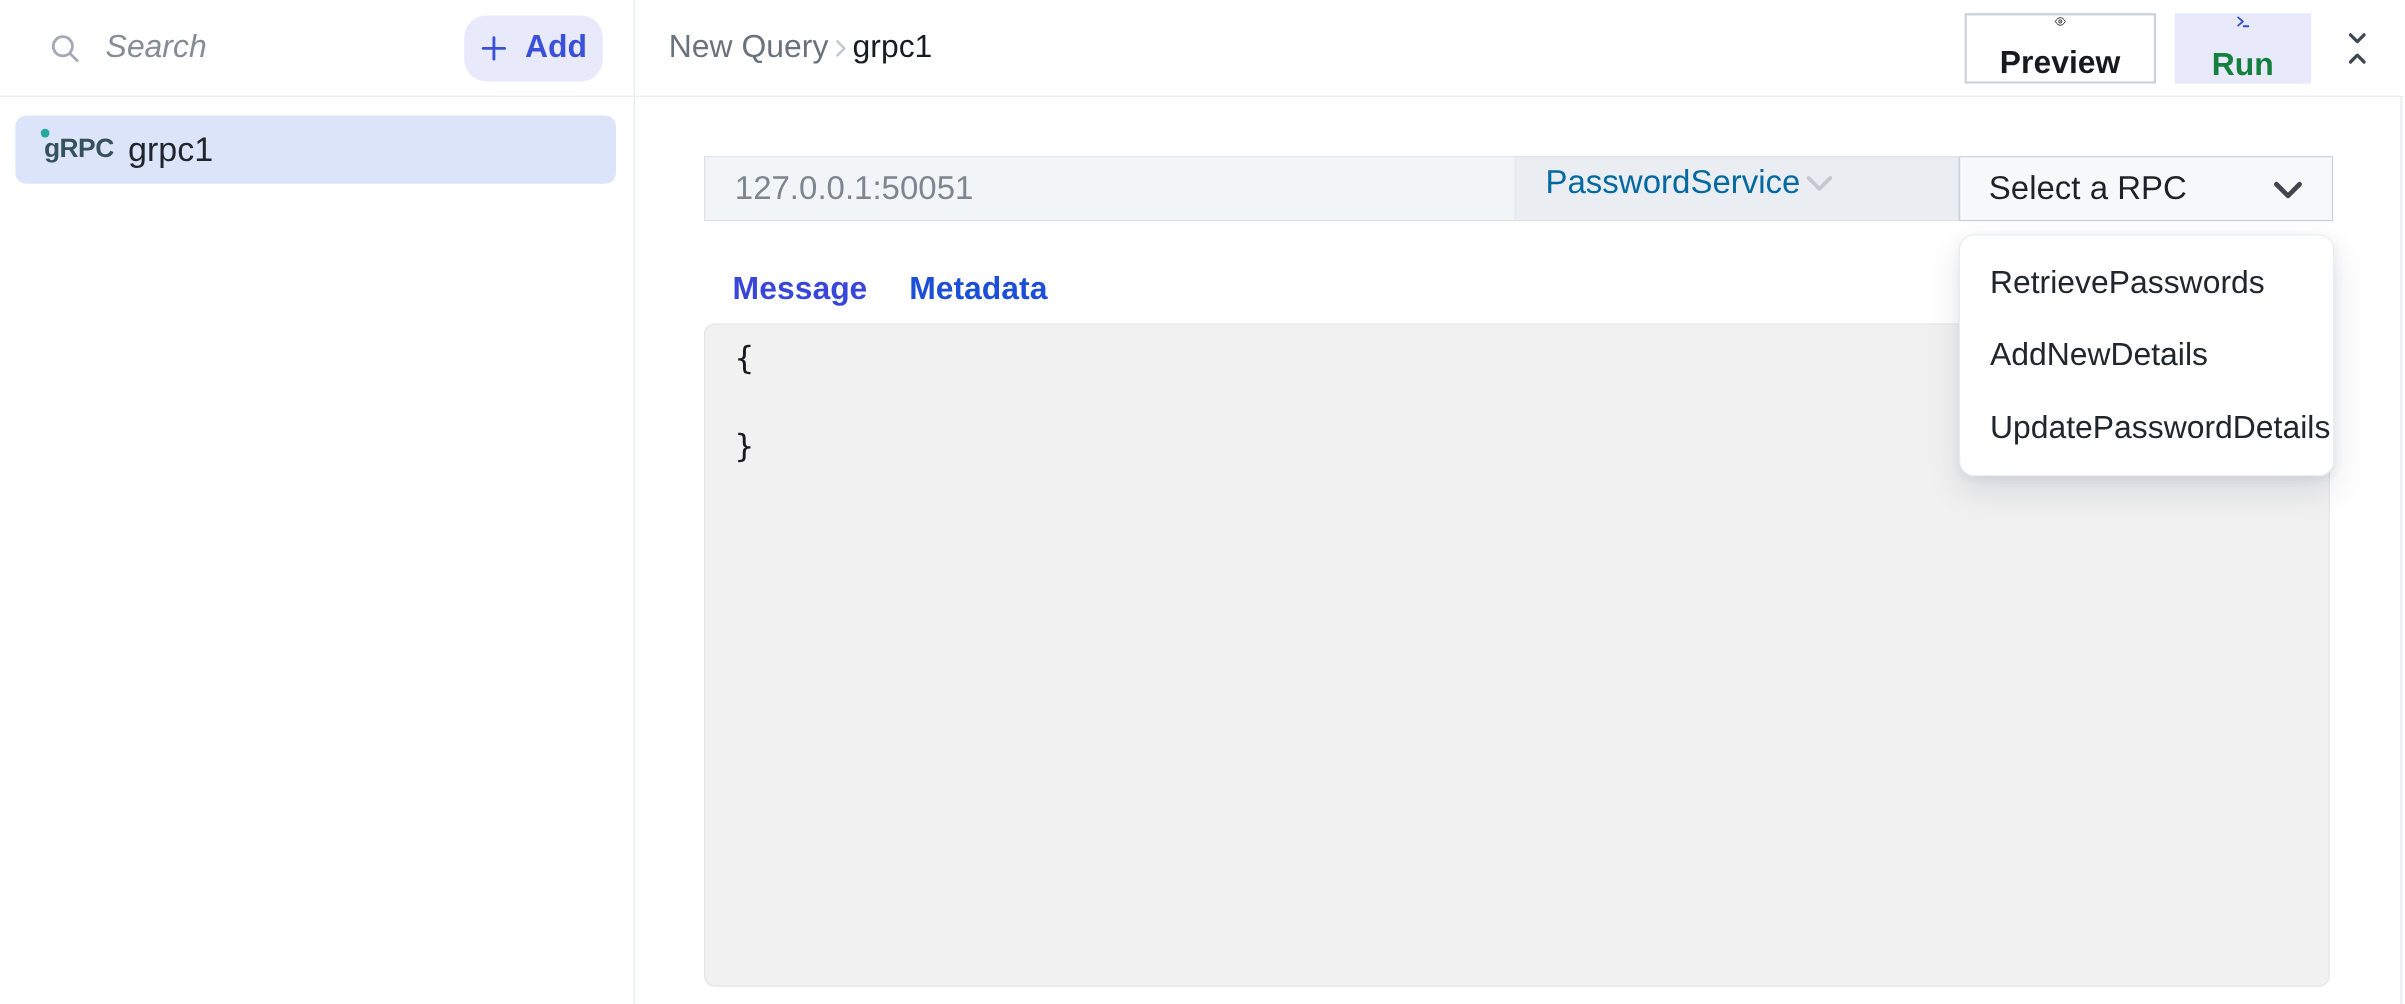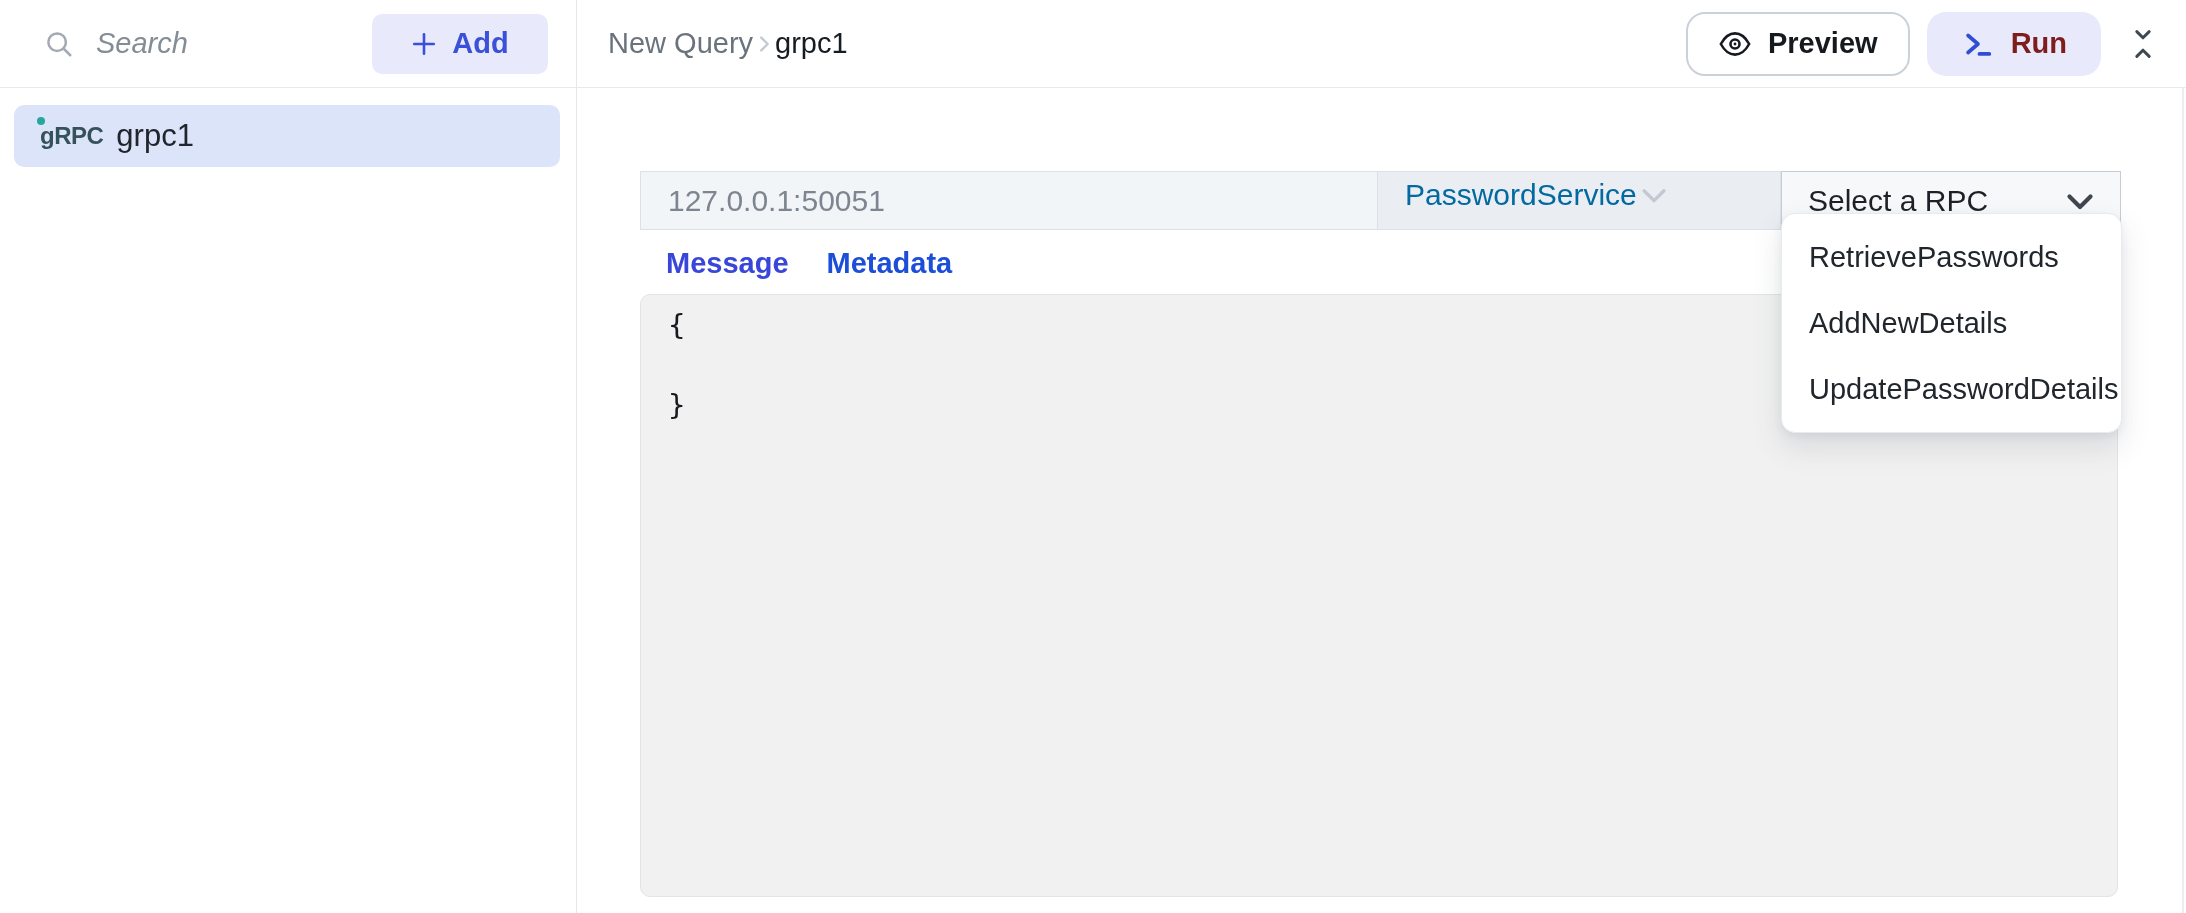--- a/index.html
+++ b/index.html
@@ -9,50 +9,50 @@
 
   
   .sidebar { position:absolute; left:0; top:0; width:577px; height:913px;
              border-right:1px solid #E4E8EC; background:#fff; }
   .sidebar-header { height:88px; border-bottom:1px solid #E6EAEE; display:flex;
                     align-items:center; padding:0 28px 0 44px; }
   .search-wrap { display:flex; align-items:center; gap:22px; flex:1; }
   .search-input { border:none; outline:none; background:transparent; font-size:29px;
                   color:#4c545d; width:230px; font-family:"Liberation Sans", sans-serif;font-style:italic; }
   .search-input::placeholder { color:#848c95; opacity:1; }
-  .add-btn { width:176px; height:60px; border:none; border-radius:10px; background:#E8EAFB;
+  .add-btn { width:126px; height:60px; border:none; border-radius:20px; background:#E8EAFB;
              color:#3B50D8; font-size:29px; font-weight:700; display:flex; align-items:center;
              justify-content:center; gap:15px; cursor:pointer; font-family:"Liberation Sans", sans-serif; }
   .sidebar-item { margin:17px 16px 0 14px; height:62px; background:#DCE4FA; border-radius:10px;
                   display:flex; align-items:center; gap:13px; padding:0 26px; cursor:pointer; }
   .grpc-logo { position:relative; font-size:24px; font-weight:700; color:#35515b;
                letter-spacing:-0.5px; line-height:1; }
   .grpc-logo i { position:absolute; left:-3px; top:-7px; width:8px; height:8px;
                  background:#27a79b; border-radius:50%; }
   .sidebar-item-label { font-size:31px; color:#20262c; }
 
   
   .main { position:absolute; left:577px; top:0; width:1609px; height:913px; }
   .edge-line { position:absolute; right:2px; top:88px; bottom:0; width:2px; background:#EBEDF0; }
   .main-header { height:88px; border-bottom:1px solid #E6EAEE; display:flex; align-items:center;
                  justify-content:space-between; padding:0 28px 0 31px; }
   .breadcrumb { display:flex; align-items:center; }
   .crumb-muted { font-size:29px; color:#6a737d; }
   .crumb-current { font-size:29px; color:#171c21; font-weight:500; }
 
   .actions { display:flex; align-items:center; gap:17px; }
-  .btn { height:64px; border-radius:19px; border:2px solid #CBD1D8; background:#fff;
+  .btn { height:64px; border-radius:0; border:2px solid #CBD1D8; background:#fff;
          display:flex; align-items:center; gap:16px; padding:0 30px; font-size:29px;
-         font-weight:700; color:#16191d; cursor:pointer; font-family:"Liberation Sans", sans-serif; }
-  .btn-run { background:#E8EAFB; border:none; color:#7f1d1d; padding:0 34px; }
+         font-weight:700; color:#16191d; cursor:pointer; font-family:"Liberation Sans", sans-serif;flex-direction:column; }
+  .btn-run { background:#E8EAFB; border:none; color:#15803d; padding:0 34px; }
   .collapse-btn { border:none; background:none; cursor:pointer; margin-left:10px;
                   display:flex; align-items:center; }
 
   
-  .conn-row { position:absolute; left:63px; top:142px; width:1481px; height:59px; display:flex;margin-top:29px; }
+  .conn-row { position:absolute; left:63px; top:142px; width:1481px; height:59px; display:flex; }
   .url-input { flex:1; background:#F2F5F8; border:1px solid #DCE1E7; color:#7d8690;
                font-size:30px; padding:0 27px; outline:none; font-family:"Liberation Sans", sans-serif; }
   .service-select { width:403px; background:#EAEEF2; border:1px solid #DCE1E7; border-left:none;
                     display:flex; align-items:center; justify-content:flex-start;
                     padding:0 24px 12px 27px; font-size:30px; color:#0369a1; cursor:pointer; }
   .rpc-select { width:340px; background:#F7F8FA; border:1px solid #C7CDD5;
                 display:flex; align-items:center; justify-content:space-between;
                 padding:0 22px 0 26px; font-size:30px; color:#1d2228; cursor:pointer; }
 
   

